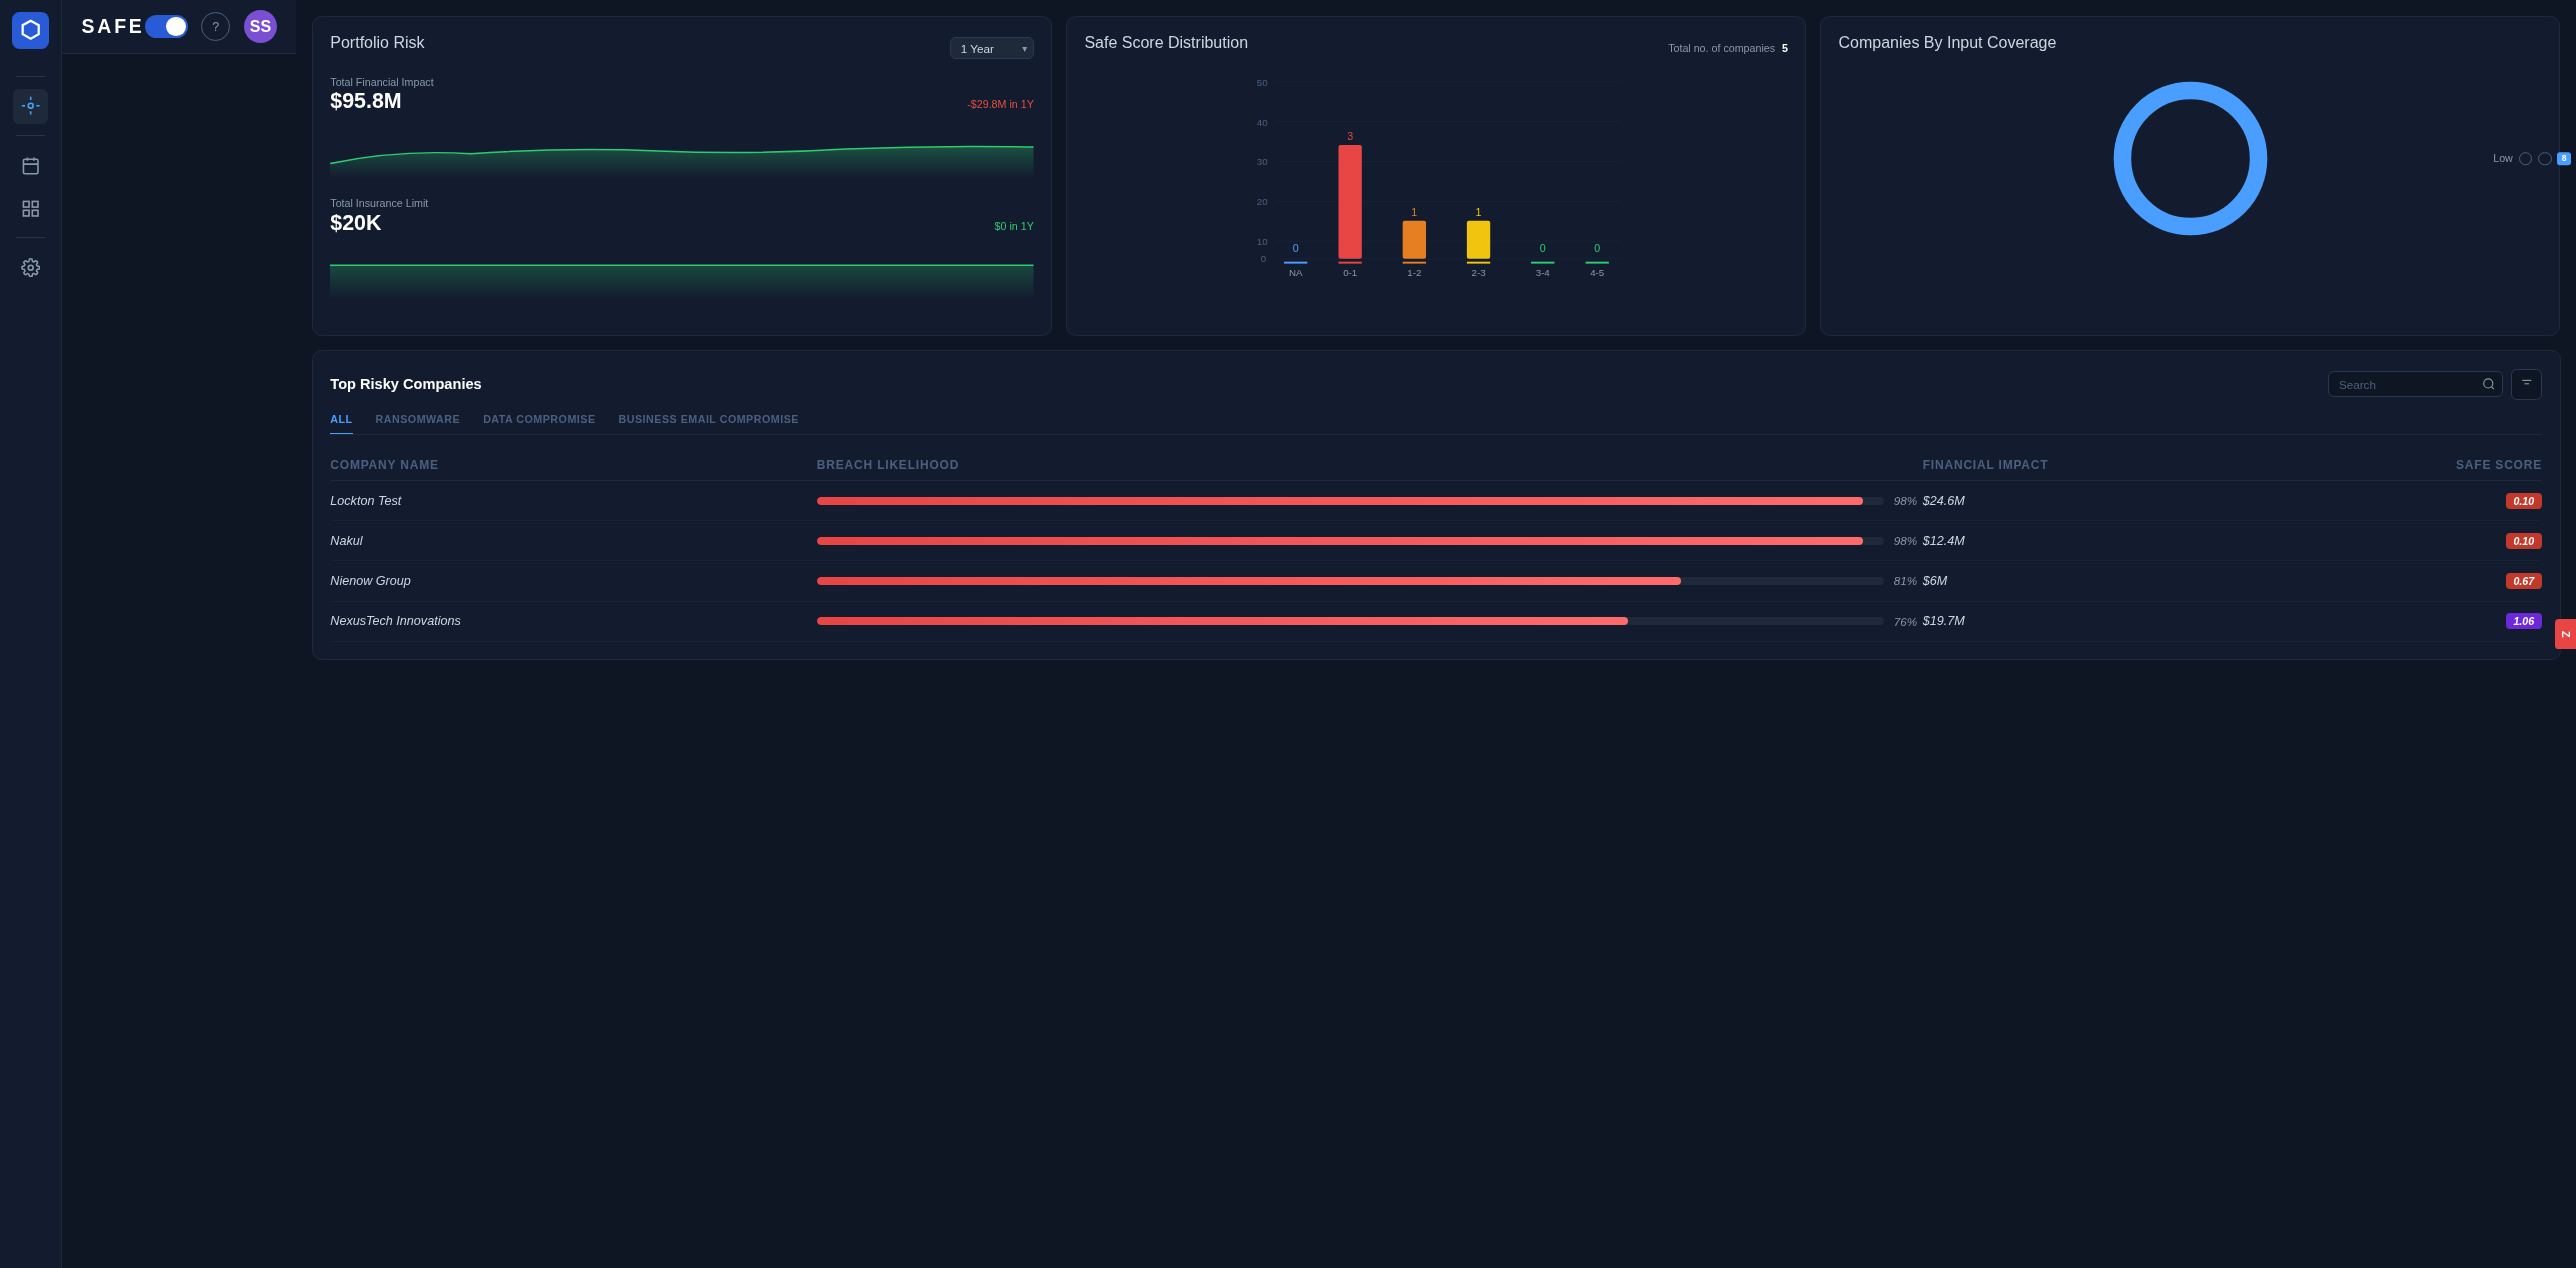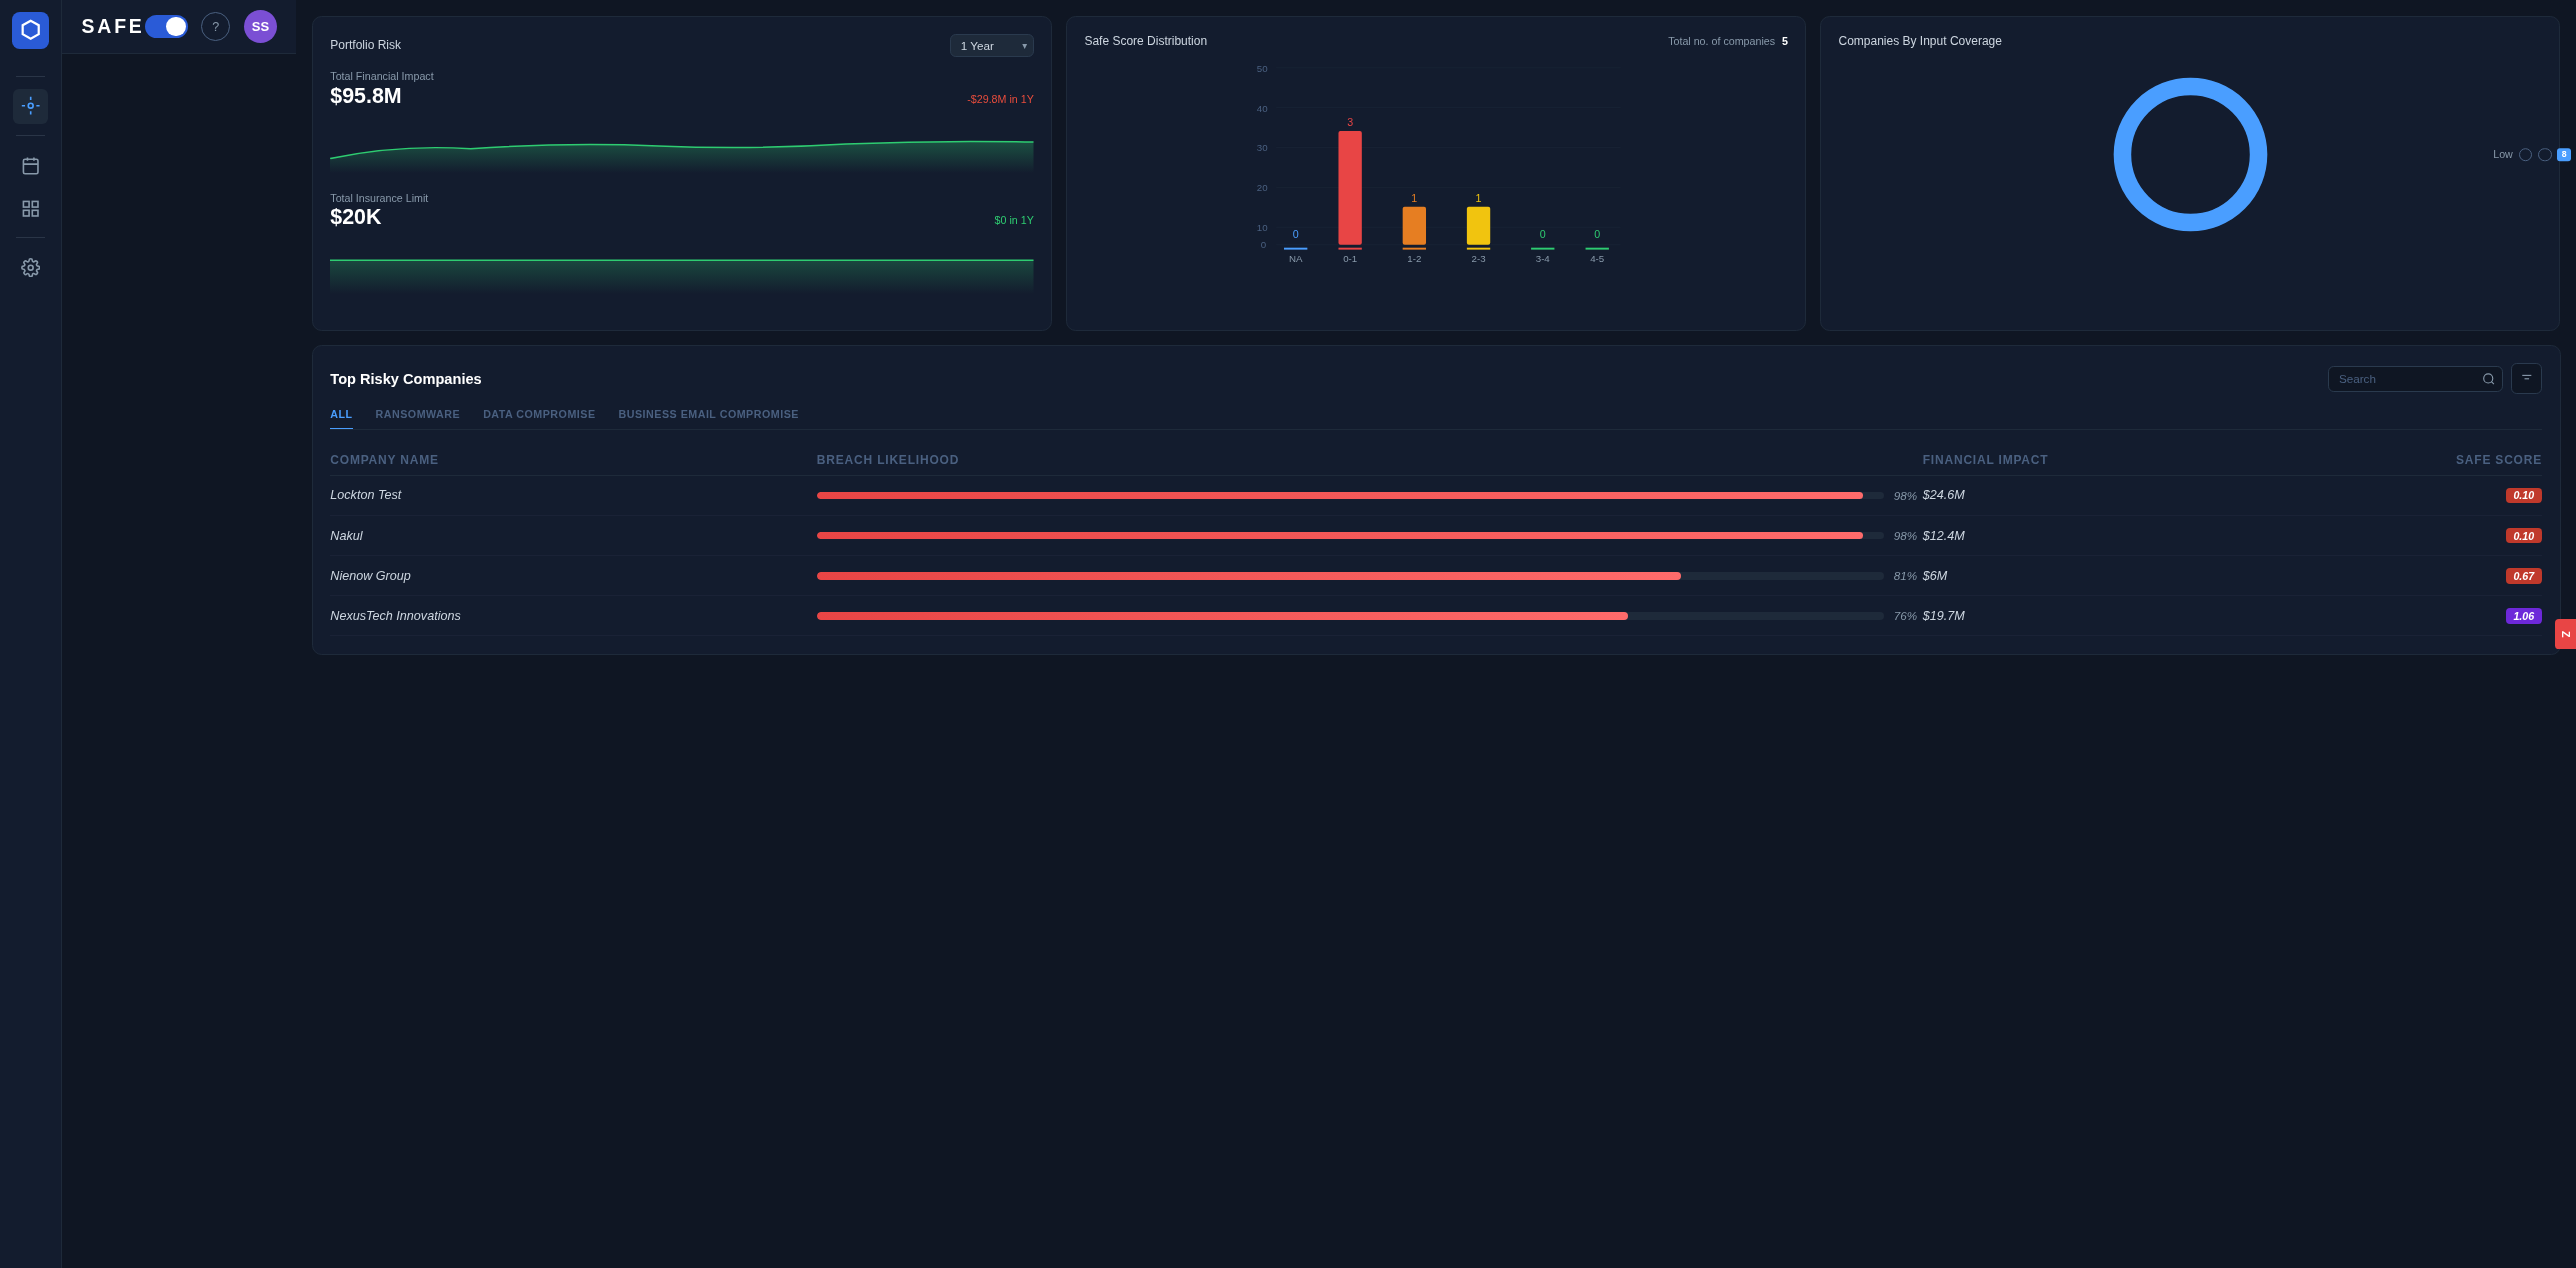--- a/index.html
+++ b/index.html
@@ -120,21 +120,21 @@
       font-size: 12.6px;
     }
     .avatar {
       width: 33px;
       height: 33px;
       border-radius: 50%;
       background: #7b4fd4;
       display: flex;
       align-items: center;
       justify-content: center;
-      font-size: 13px;
+      font-size: 16px;
       font-weight: 600;
       cursor: pointer;
     }
     
     .content {
       flex: 1;
       overflow-y: auto;
       padding: 15.5px;
     }
     
@@ -144,24 +144,24 @@
       gap: 13.6px;
       margin-bottom: 13.6px;
     }
     .card {
       background: #131c2e;
       border-radius: 9.7px;
       padding: 17.5px;
       border: 1px solid #1e2a3a;
     }
     .card-title {
-      font-size: 12px;
+      font-size: 16px;
       color: #cdd6e0;
       font-weight: 500;
-      margin-bottom: 0;
+      margin-bottom: 10px;
       text-align: center;
     }
     
     .portfolio-header {
       display: flex;
       justify-content: space-between;
       align-items: center;
       margin-bottom: 13.6px;
     }
     .period-select {

